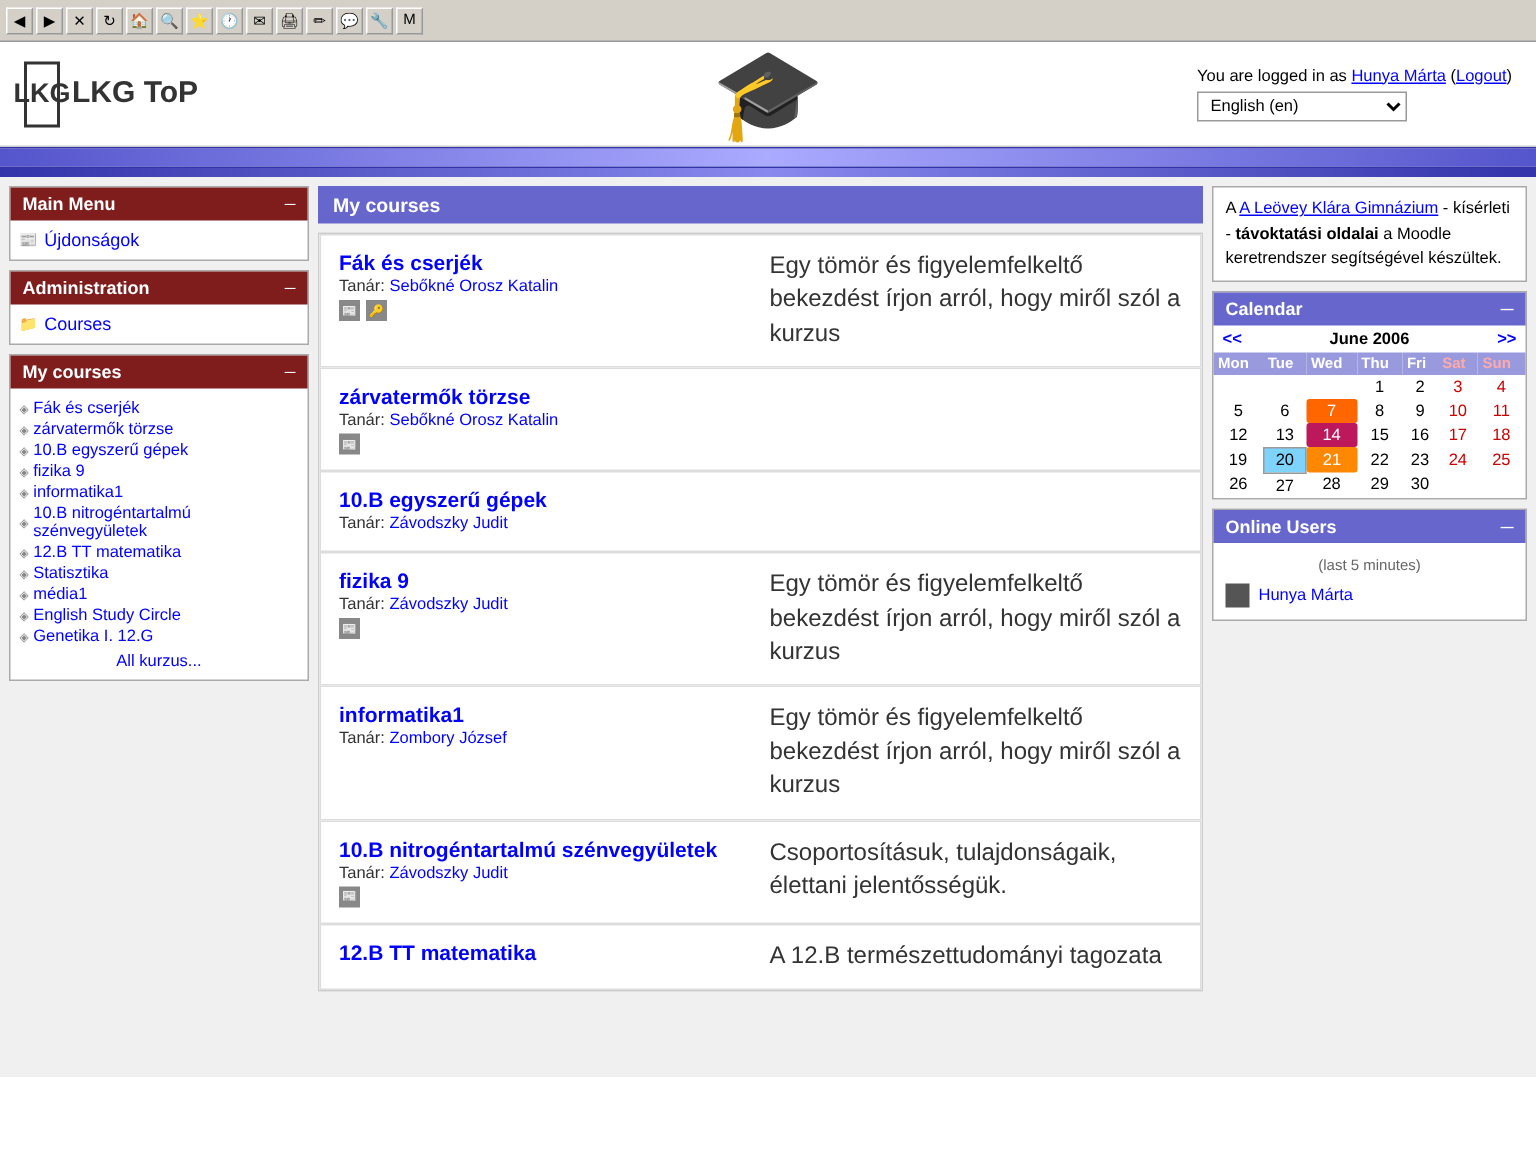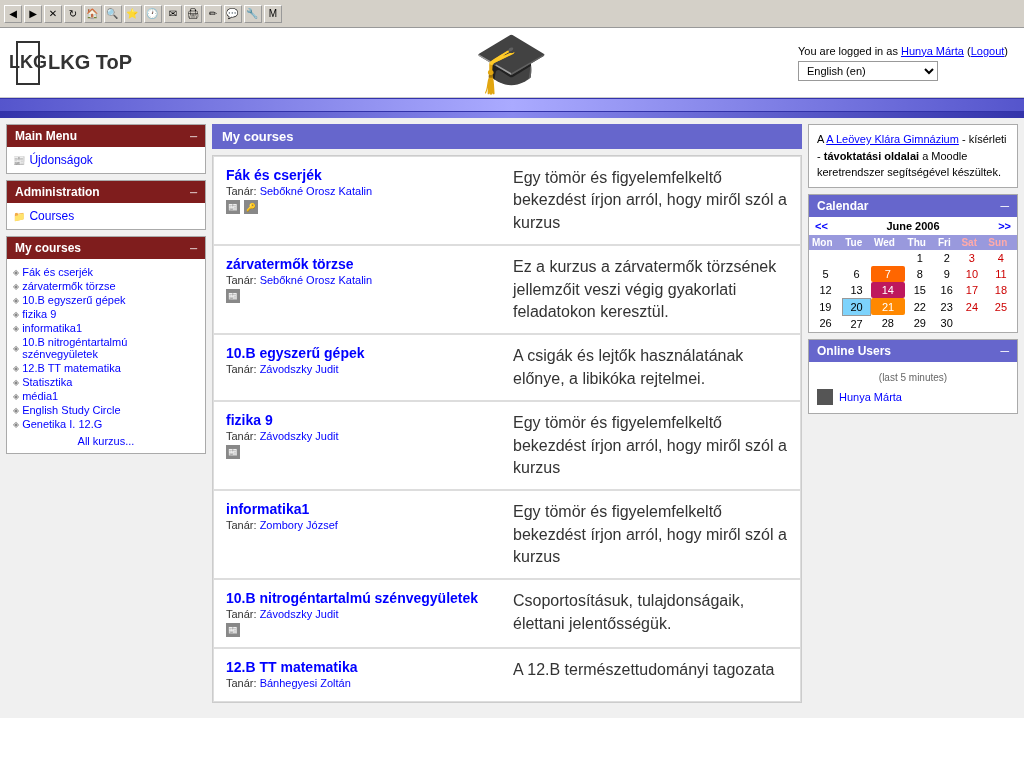--- a/index.html
+++ b/index.html
@@ -394,32 +394,30 @@
         <div class="course-info">
           <a class="course-name">zárvatermők törzse</a>
           <div class="course-teacher">
             <span>Tanár:</span>
             <a>Sebőkné Orosz Katalin</a>
           </div>
           <div class="course-icons">
             <span class="course-icon-small">📰</span>
           </div>
         </div>
-        <div class="course-desc">Ez a kurzus a zárvatermők törzsének jellemzőit veszi végig gyakorlati feladatokon keresztül.</div>
       </div>
 
       <div class="course-entry">
         <div class="course-info">
           <a class="course-name">10.B egyszerű gépek</a>
           <div class="course-teacher">
             <span>Tanár:</span>
             <a>Závodszky Judit</a>
           </div>
         </div>
-        <div class="course-desc">A csigák és lejtők használatának előnye, a libikóka rejtelmei.</div>
       </div>
 
       <div class="course-entry">
         <div class="course-info">
           <a class="course-name">fizika 9</a>
           <div class="course-teacher">
             <span>Tanár:</span>
             <a>Závodszky Judit</a>
           </div>
           <div class="course-icons">
@@ -450,24 +448,20 @@
           <div class="course-icons">
             <span class="course-icon-small">📰</span>
           </div>
         </div>
         <div class="course-desc">Csoportosításuk, tulajdonságaik, élettani jelentősségük.</div>
       </div>
 
       <div class="course-entry">
         <div class="course-info">
           <a class="course-name">12.B TT matematika</a>
-          <div class="course-teacher">
-            <span>Tanár:</span>
-            <a>Bánhegyesi Zoltán</a>
-          </div>
         </div>
         <div class="course-desc">A 12.B természettudományi tagozata</div>
       </div>
     </div>
   </div>
 
   <div class="right-sidebar">
 
     <div class="right-block">
       <div class="right-block-content">A <a style="color:#00f;text-decoration:underline;cursor:pointer;">A Leövey Klára Gimnázium</a> - kísérleti - <strong>távoktatási oldalai</strong> a Moodle keretrendszer segítségével készültek.</div>

